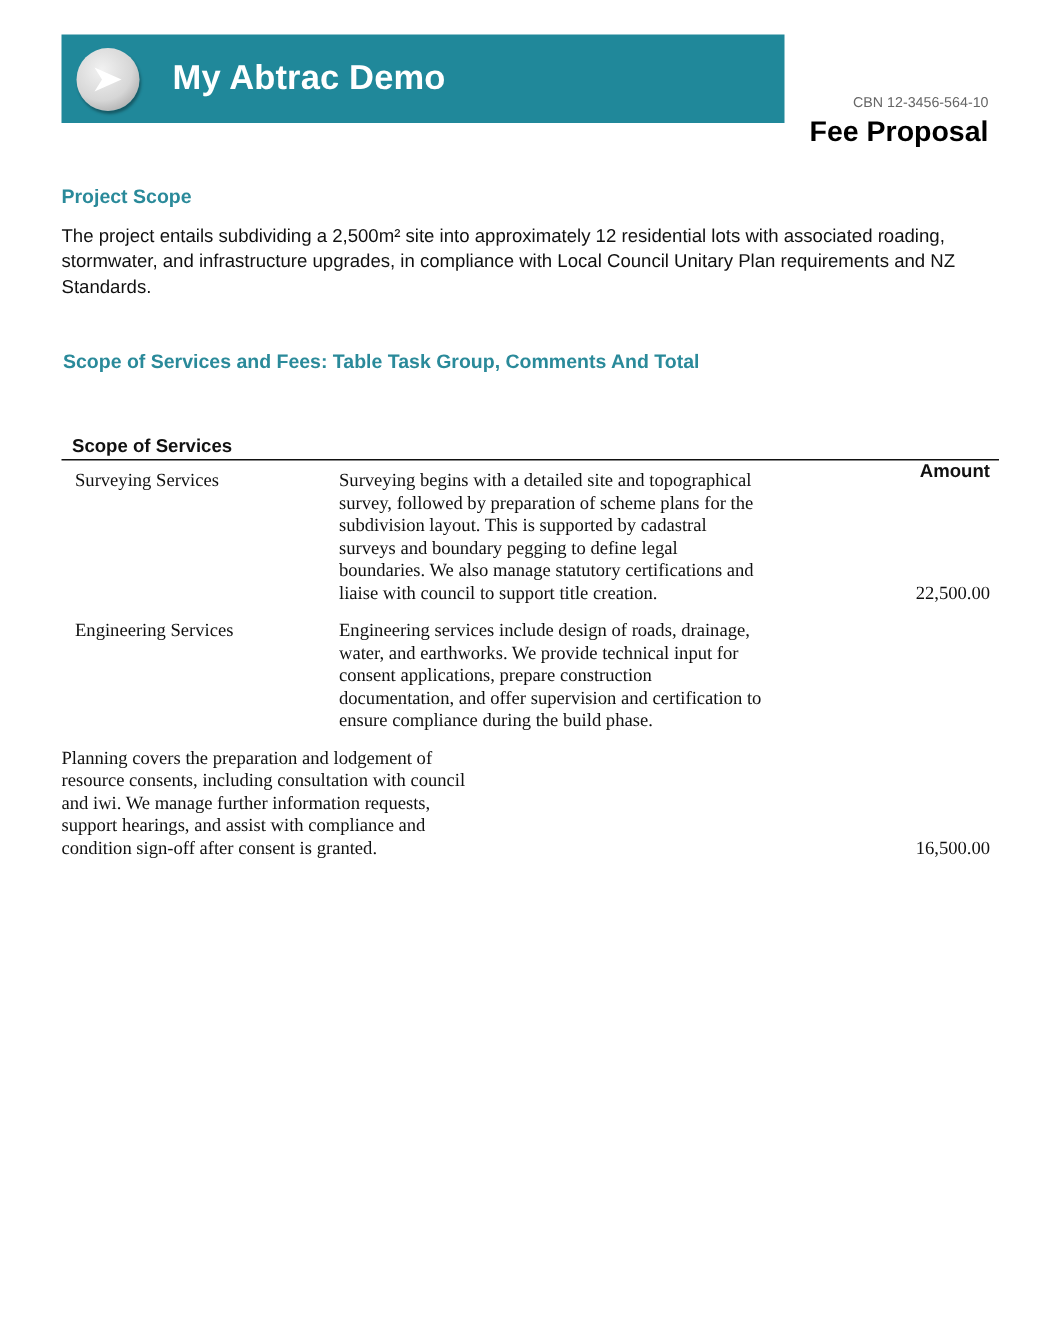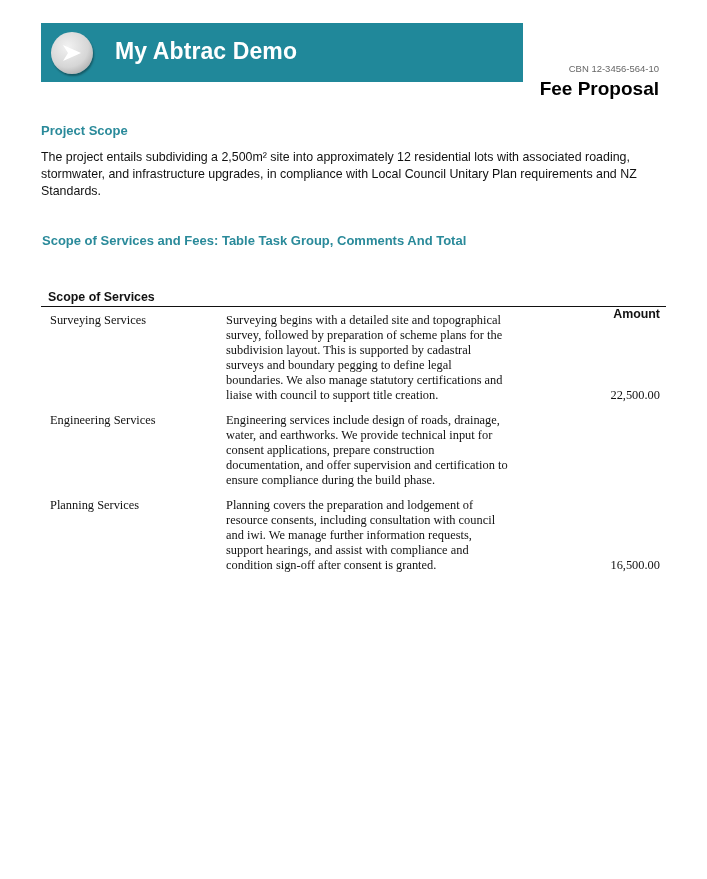--- a/index.html
+++ b/index.html
@@ -167,19 +167,18 @@
       <span>22,500.00</span>
     </div>
   </div>
 
   <div class="table-row">
     <div class="cell-service">Engineering Services</div>
     <div class="cell-comment">Engineering services include design of roads, drainage, water, and earthworks. We provide technical input for consent applications, prepare construction documentation, and offer supervision and certification to ensure compliance during the build phase.</div>
   </div>
 
   <div class="table-row">
-    <div class="cell-service">Planning Services</div>
     <div class="cell-comment">Planning covers the preparation and lodgement of resource consents, including consultation with council and iwi. We manage further information requests, support hearings, and assist with compliance and condition sign-off after consent is granted.</div>
     <div class="cell-amount">
       <span>16,500.00</span>
     </div>
   </div>
 </div>
 
 </body></html>

